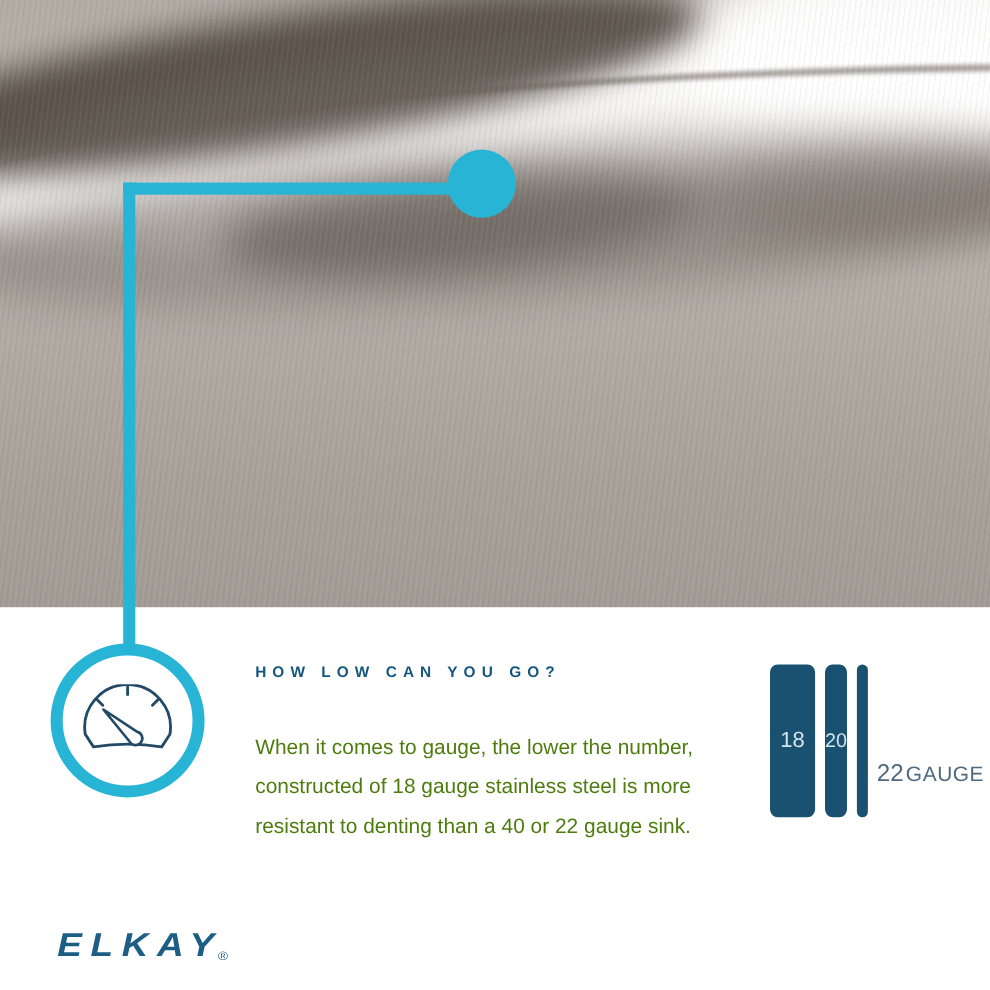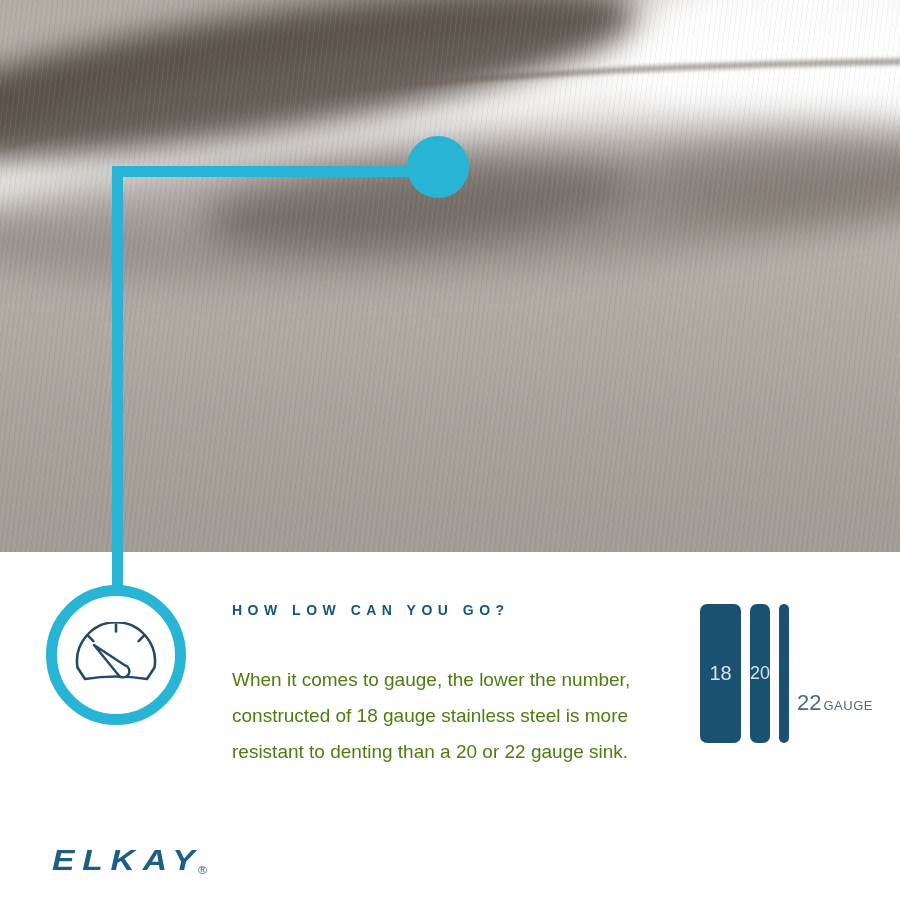--- a/index.html
+++ b/index.html
@@ -58,21 +58,21 @@
   .bar { position:absolute; top:604px; height:139px; background:#1a5170; border-radius:7px;
     display:flex; align-items:center; justify-content:center; }
   .bar-18 { left:700px; width:41px; }
   .bar-20 { left:750px; width:20px;text-align:right; }
   .bar-22 { left:779px; width:10px; }
   .bar-label { color:#d3e3ec; font-size:20px; }
   .bar-20 .bar-label { font-size:18px; }
   .gauge-text { position:absolute; left:797px; top:666px; display:inline-flex; align-items:baseline;
     color:#4f6a80; white-space:nowrap;margin-top:24px; }
   .g22 { font-size:22px; }
-  .gword { font-size:13px; letter-spacing:0.5px; margin-left:2px; }
+  .gword { font-size:19px; letter-spacing:0.5px; margin-left:2px; }
 
   
   .logo { position:absolute; left:52px; top:843px; white-space:nowrap;
     transform:scaleX(1.12); transform-origin:left center; }
   .logo-text { font-size:30px; font-weight:bold; font-style:italic;
     letter-spacing:7px; color:#1d5e84; }
   .logo-reg { font-size:11px; color:#1d5e84; position:relative; top:4px; left:-4px; }
 </style>
 </head>
 <body>
@@ -101,21 +101,21 @@
       <line x1="66.6" y1="19.1" x2="72.3" y2="13.4"></line>
       <line x1="21.4" y1="19.1" x2="15.7" y2="13.4"></line>
       <path d="M22 23 L52.4 43.1 A6.2 6.2 0 1 1 45.6 51.9 Z" fill="#ffffff" stroke-width="2.4"></path>
     </svg>
   </div>
 
   <h1 class="heading">HOW LOW CAN YOU GO?</h1>
   <div class="body">
     <div class="body-line">When it comes to gauge, the lower the number,</div>
     <div class="body-line">constructed of 18 gauge stainless steel is more</div>
-    <div class="body-line">resistant to denting than a 20 or 22 gauge sink.</div>
+    <div class="body-line">resistant to denting than a 40 or 22 gauge sink.</div>
   </div>
 
   <div>
     <div class="bar bar-18">
       <span class="bar-label">18</span>
     </div>
     <div class="bar bar-20">
       <span class="bar-label">20</span>
     </div>
     <div class="bar bar-22"></div>

